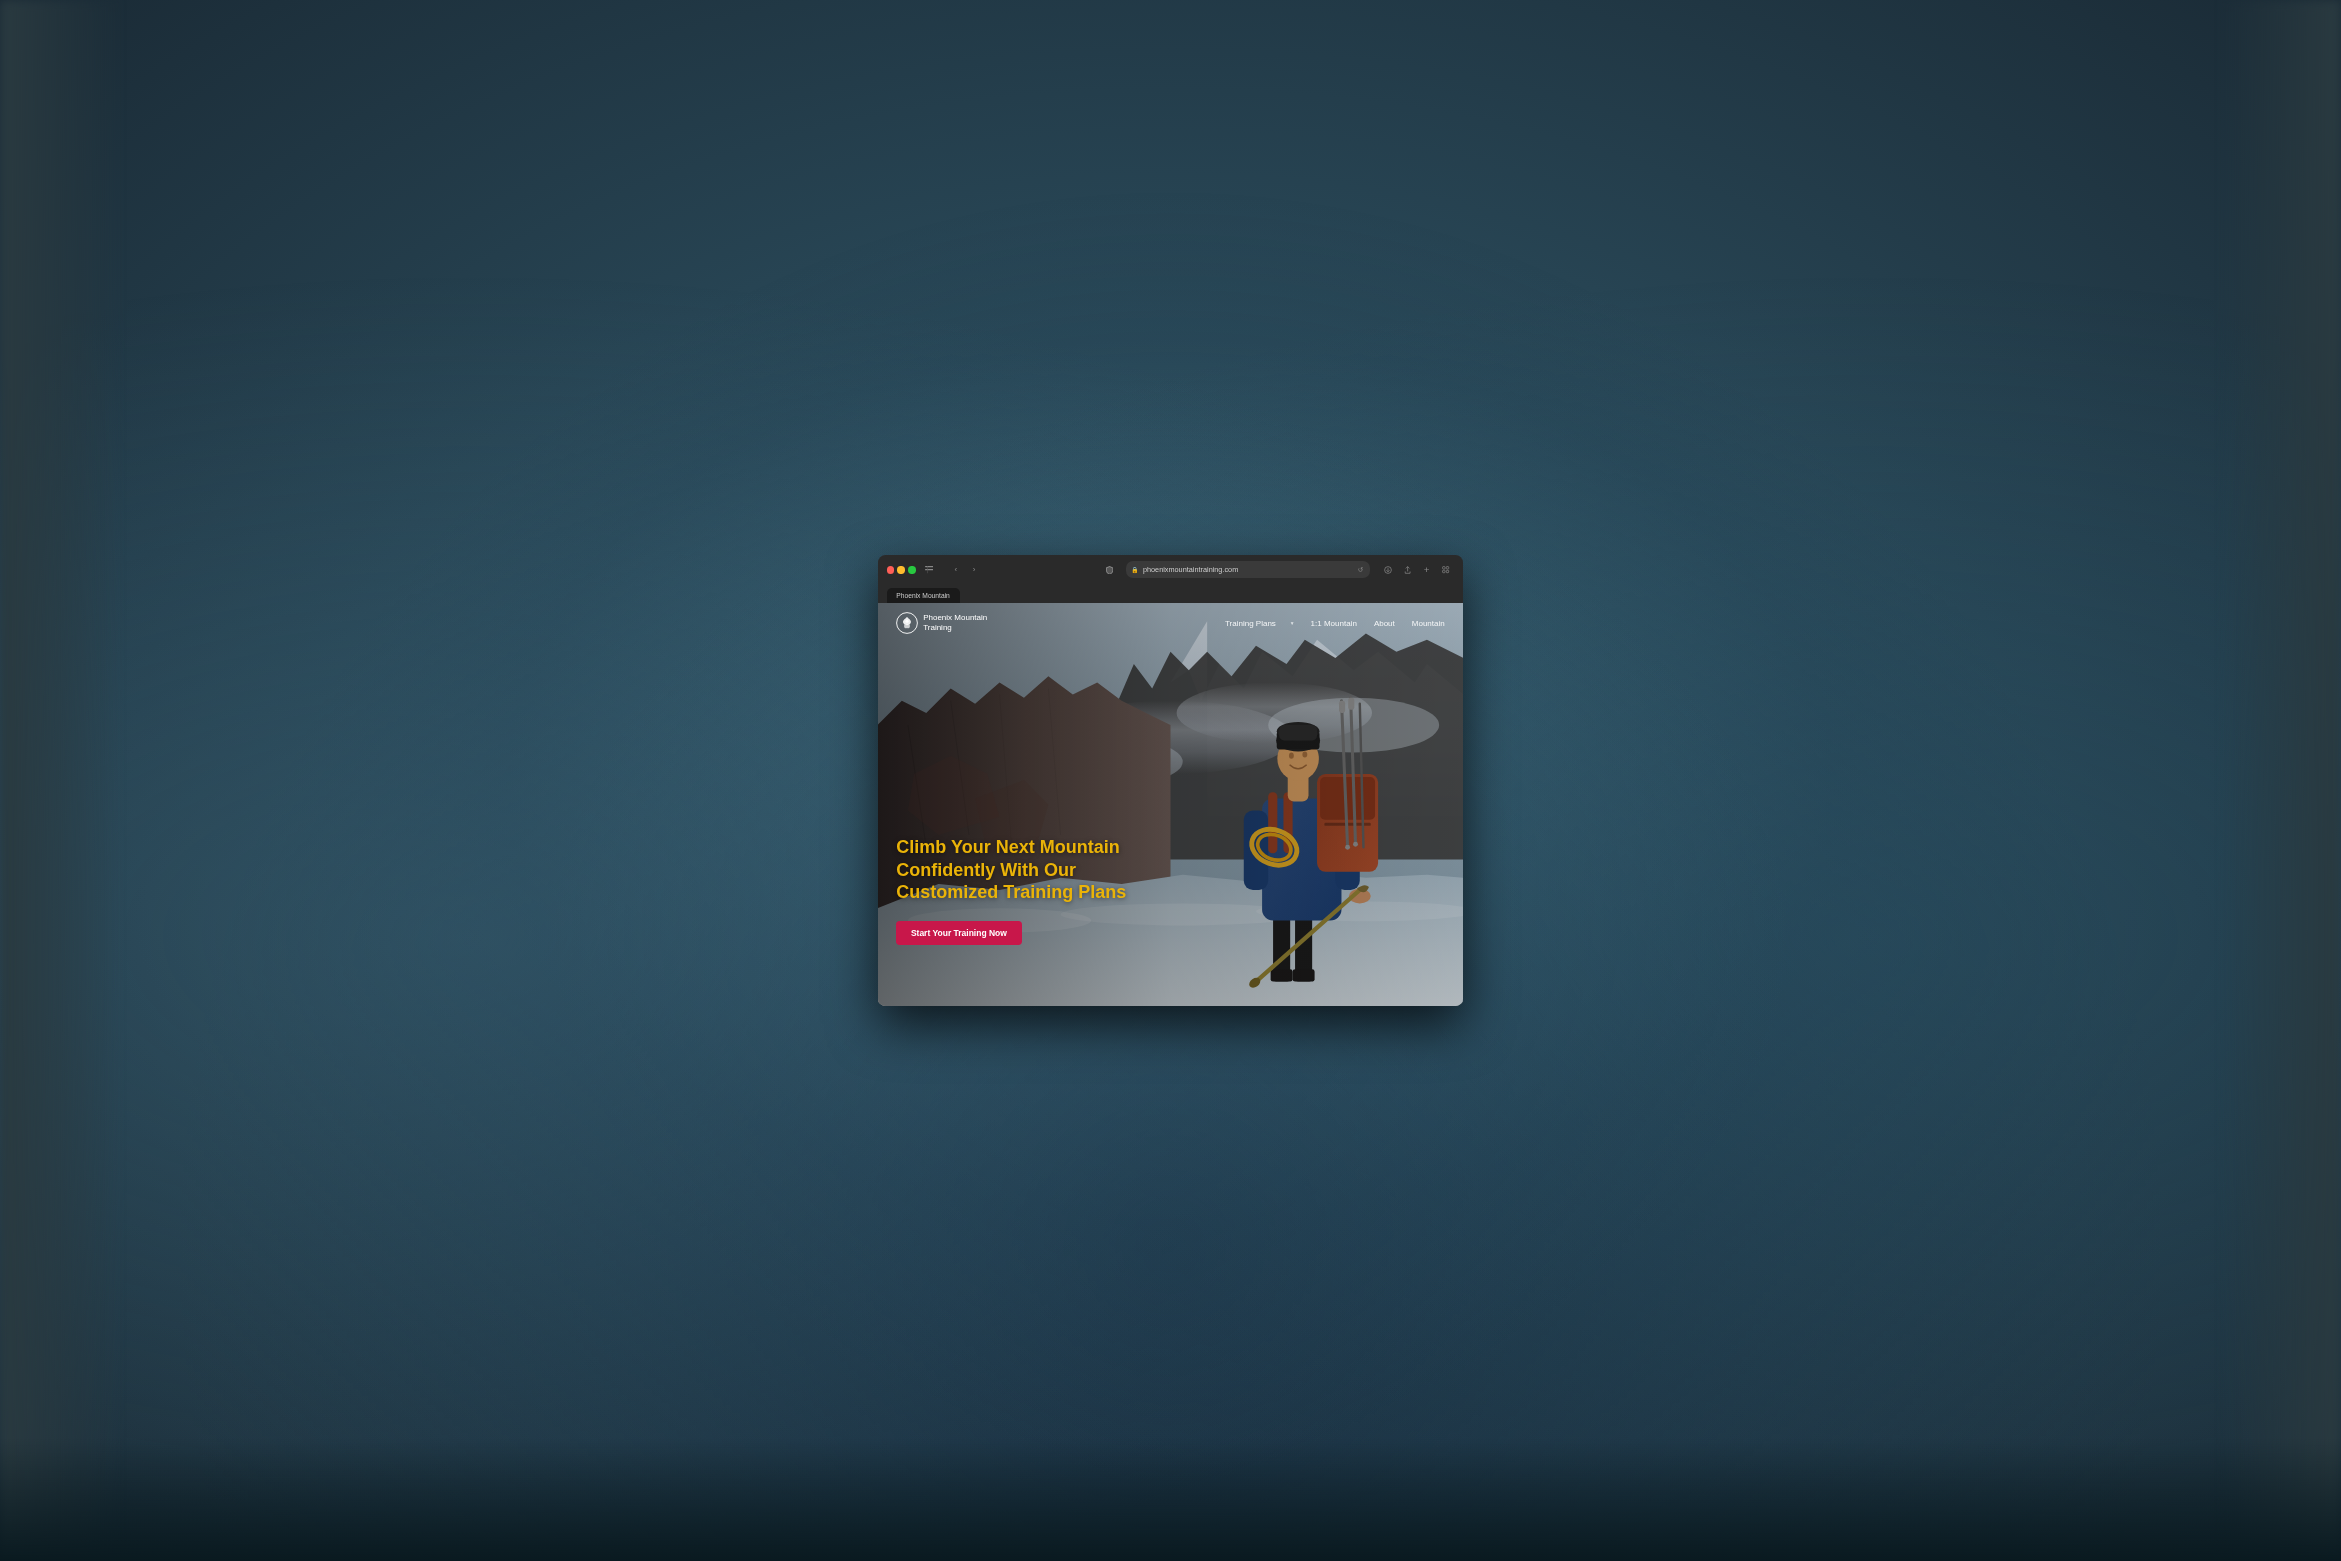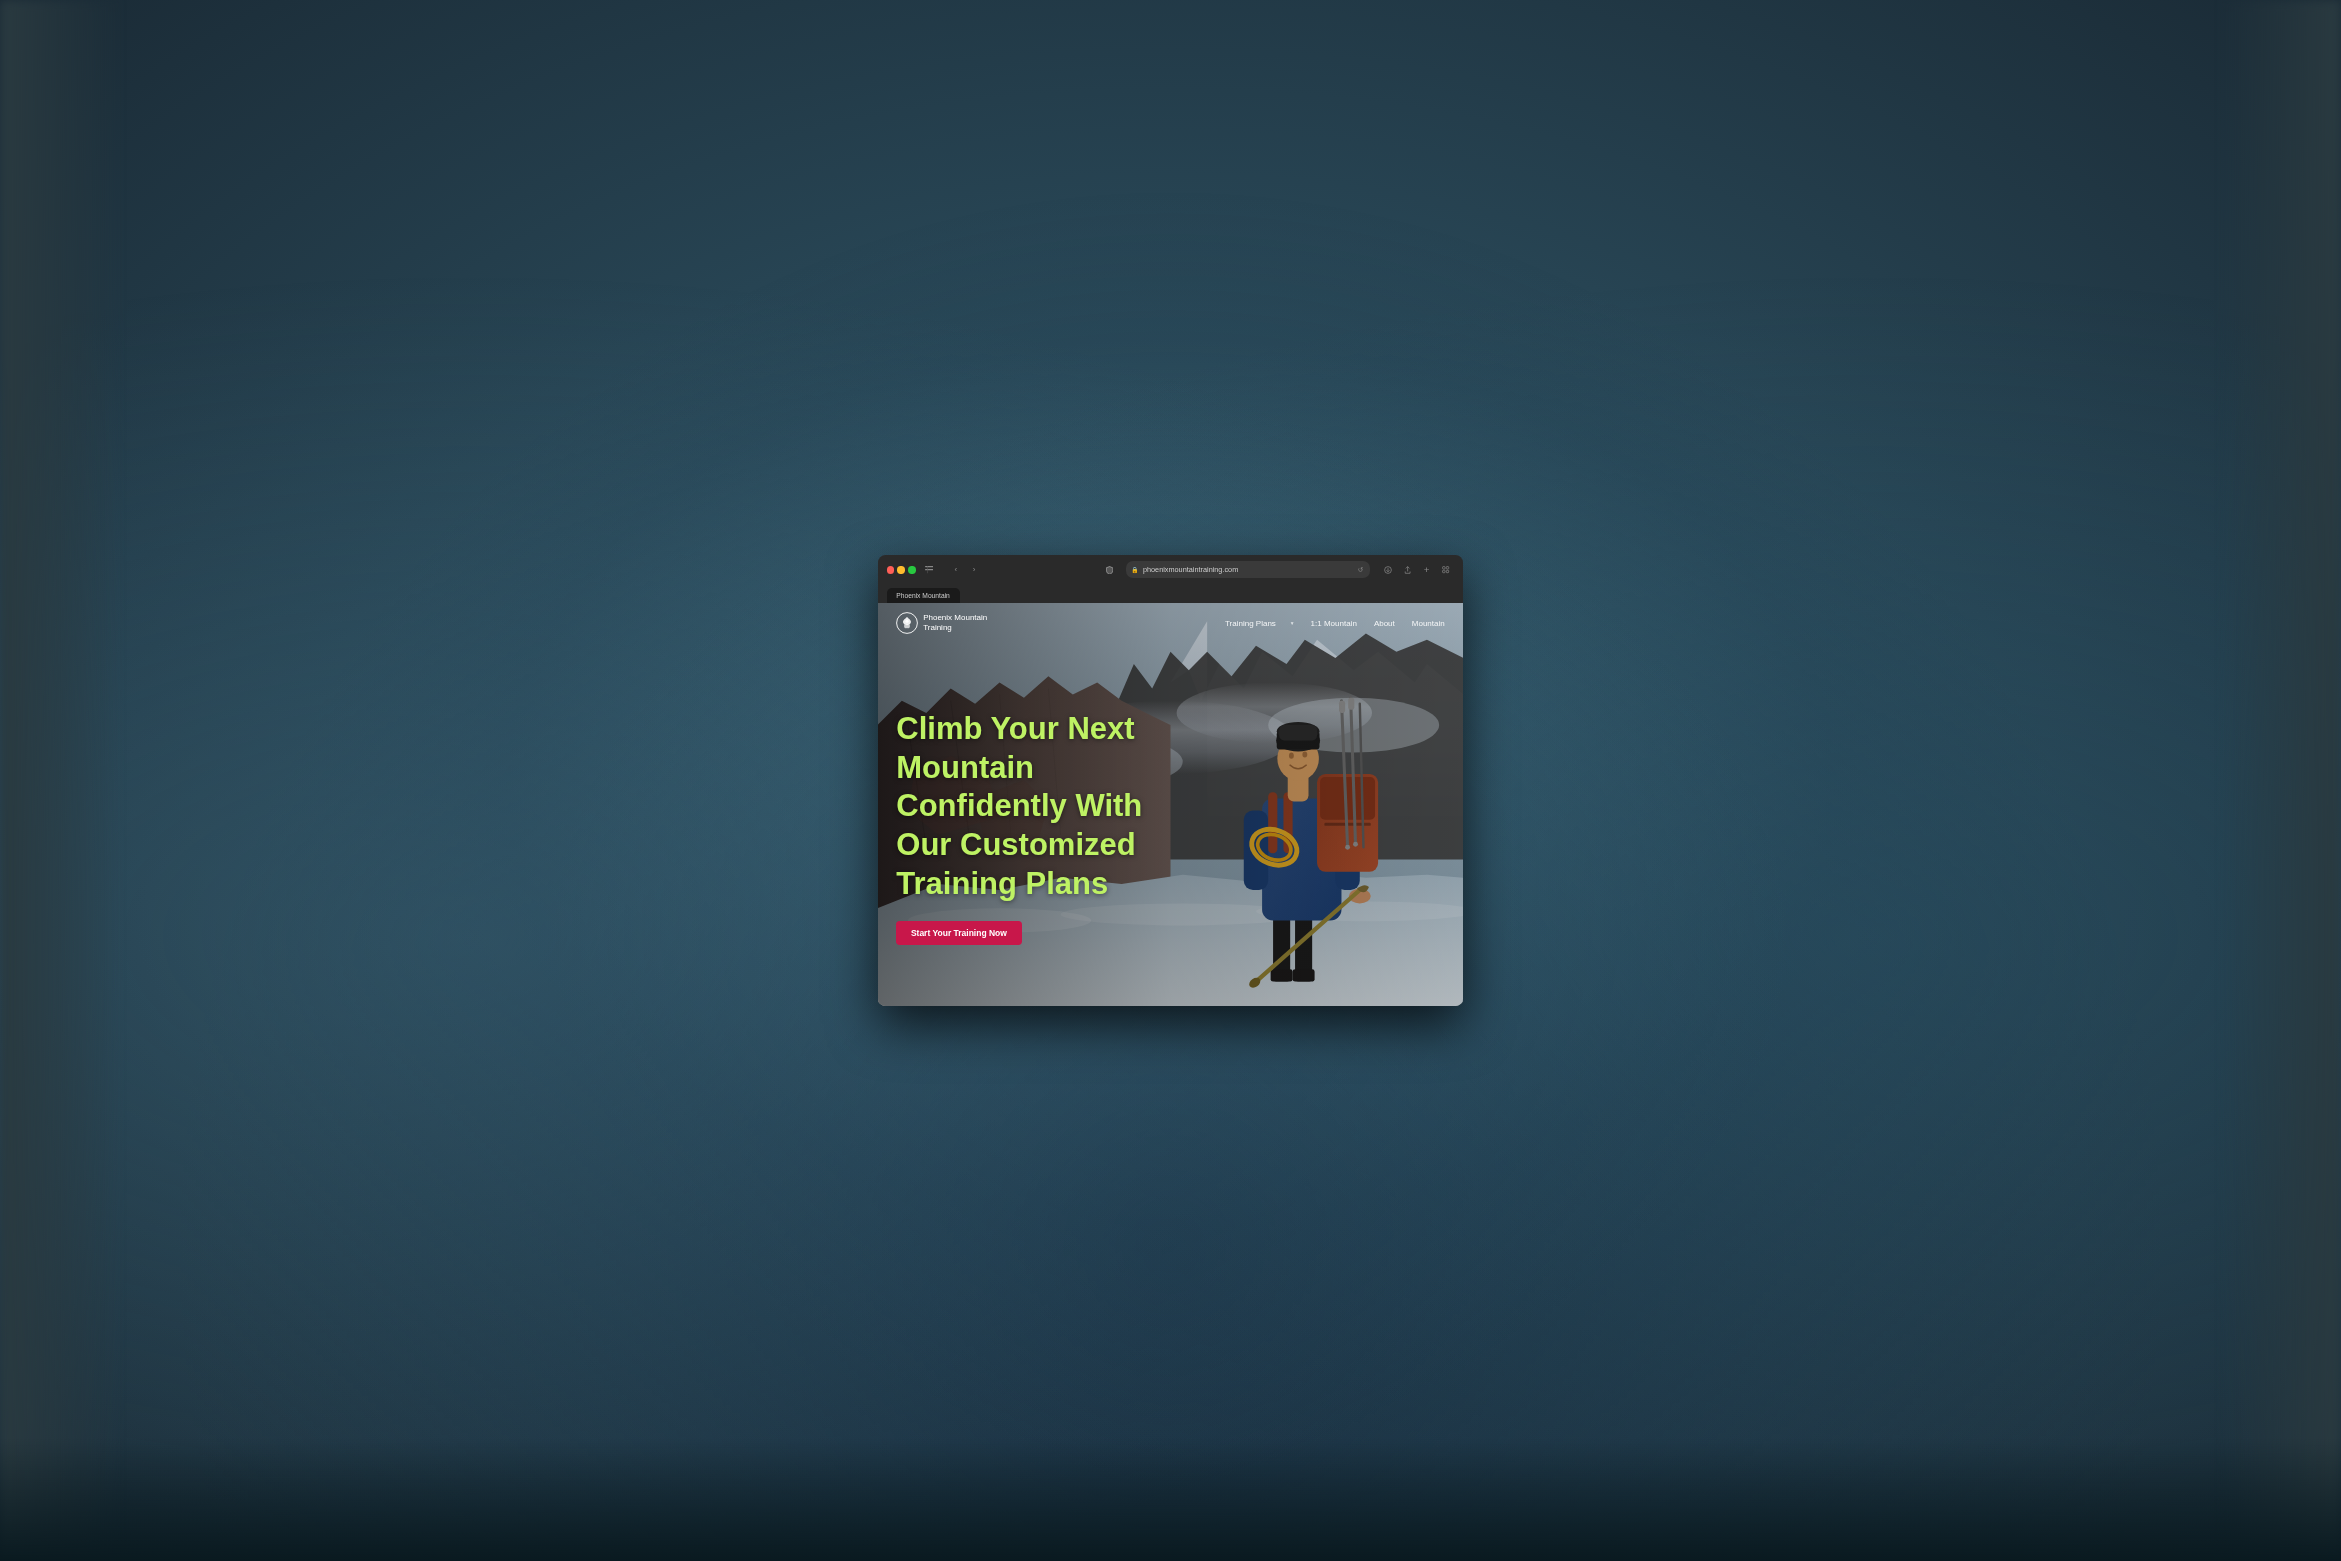--- a/index.html
+++ b/index.html
@@ -277,22 +277,22 @@
     
     .hero-content {
       position: absolute;
       bottom: 15%;
       left: 18.3px;
       z-index: 5;
       max-width: 268px;
     }
 
     .hero-title {
-      color: #bef264;
-      font-size: 31px;
+      color: #eab308;
+      font-size: 18px;
       font-weight: 700;
       line-height: 1.25;
       margin-bottom: 17px;
       text-shadow: 0 1.2px 4.9px rgba(0,0,0,0.5);
     }
 
     .cta-button {
       display: inline-block;
       background: #c8174a;
       color: white;

